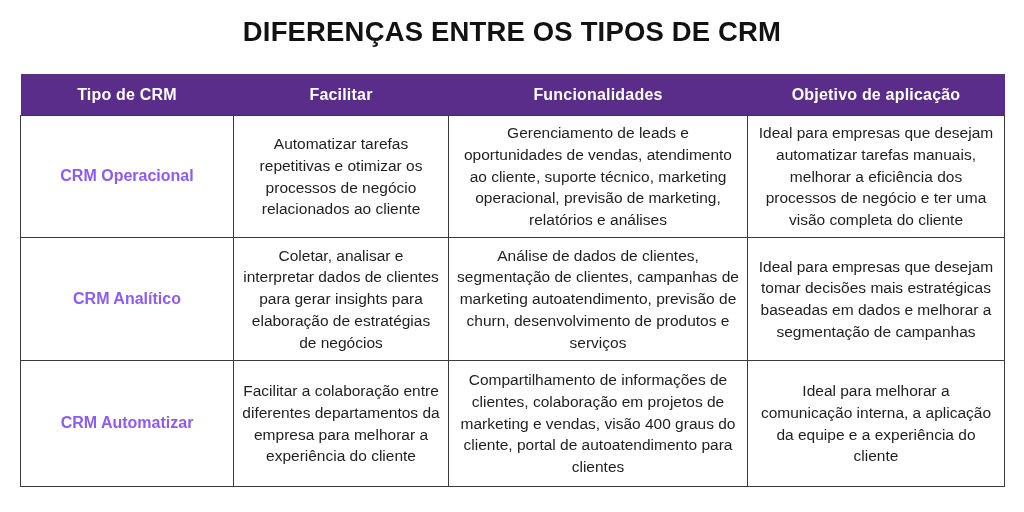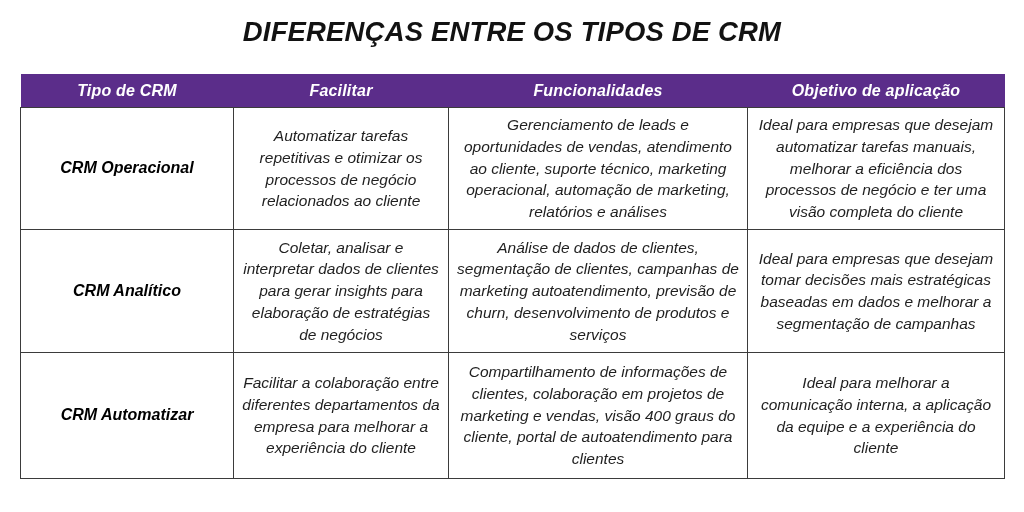--- a/index.html
+++ b/index.html
@@ -9,21 +9,20 @@
     height: 512px;
     background: #ffffff;
     font-family: "Liberation Sans", sans-serif;
     overflow: hidden;
   }
   .page {
     position: relative;
     width: 1024px;
     height: 512px;
     background: #ffffff;
-    font-style: italic;
   }
   .page-title {
     position: absolute;
     top: 16px;
     left: 0;
     width: 100%;
     margin: 0;
     text-align: center;
     font-size: 28px;
     font-weight: 800;
@@ -37,41 +36,41 @@
     top: 74px;
     width: 984px;
     border-collapse: collapse;
     table-layout: fixed;
   }
   thead th {
     background: #5b2d8a;
     color: #ffffff;
     font-size: 16px;
     font-weight: 700;
-    height: 33px;
+    height: 41px;
     padding: 0 6px;
     border: none;
     text-align: center;
     vertical-align: middle;
     letter-spacing: 0.2px;
   }
   tbody td {
     border: 1px solid #3b3b3b;
     background: #ffffff;
     color: #1f1f1f;
     font-size: 15.5px;
     line-height: 1.4;
     text-align: center;
     vertical-align: middle;
     padding: 6px 8px;
   }
   tbody td.tipo {
     font-weight: 700;
     font-size: 16px;
-    color: #000000;
+    color: #8b5cf6;
   }
   tbody tr.row-1 { height: 122px; }
   tbody tr.row-2 { height: 123px; }
   tbody tr.row-3 { height: 126px; }
 </style>
 </head>
 <body>
 
 <div class="page">
 
@@ -89,21 +88,21 @@
         <th>Tipo de CRM</th>
         <th>Facilitar</th>
         <th>Funcionalidades</th>
         <th>Objetivo de aplicação</th>
       </tr>
     </thead>
     <tbody>
       <tr class="row-1">
         <td class="tipo">CRM Operacional</td>
         <td>Automatizar tarefas repetitivas e otimizar os processos de negócio relacionados ao cliente</td>
-        <td>Gerenciamento de leads e oportunidades de vendas, atendimento ao cliente, suporte técnico, marketing operacional, automação de marketing, relatórios e análises</td>
+        <td>Gerenciamento de leads e oportunidades de vendas, atendimento ao cliente, suporte técnico, marketing operacional, previsão de marketing, relatórios e análises</td>
         <td>Ideal para empresas que desejam automatizar tarefas manuais, melhorar a eficiência dos processos de negócio e ter uma visão completa do cliente</td>
       </tr>
       <tr class="row-2">
         <td class="tipo">CRM Analítico</td>
         <td>Coletar, analisar e interpretar dados de clientes para gerar insights para elaboração de estratégias de negócios</td>
         <td>Análise de dados de clientes, segmentação de clientes, campanhas de marketing autoatendimento, previsão de churn, desenvolvimento de produtos e serviços</td>
         <td>Ideal para empresas que desejam tomar decisões mais estratégicas baseadas em dados e melhorar a segmentação de campanhas</td>
       </tr>
       <tr class="row-3">
         <td class="tipo">CRM Automatizar</td>

